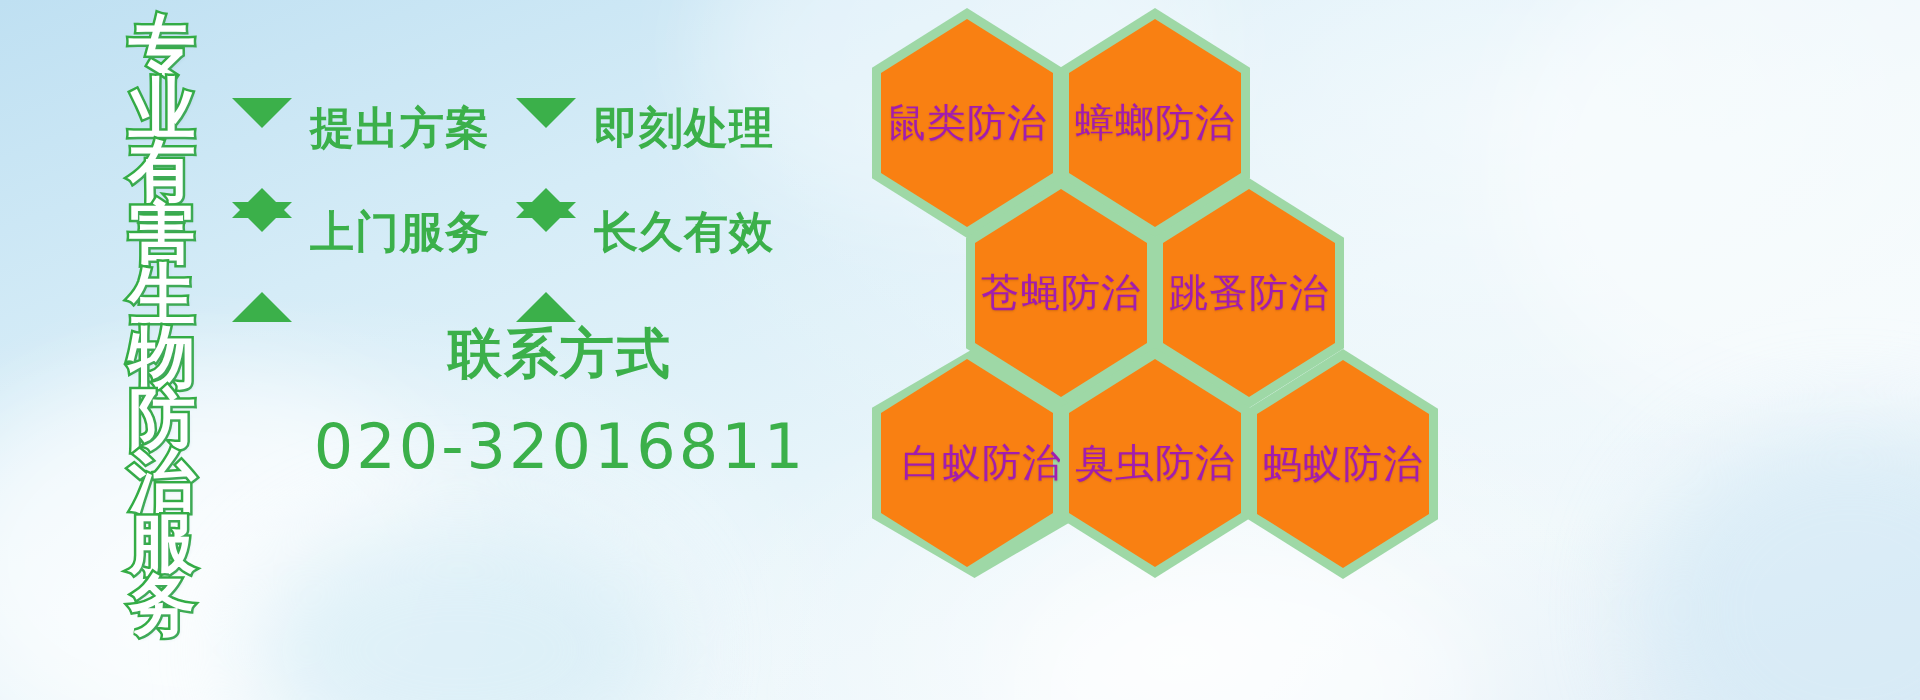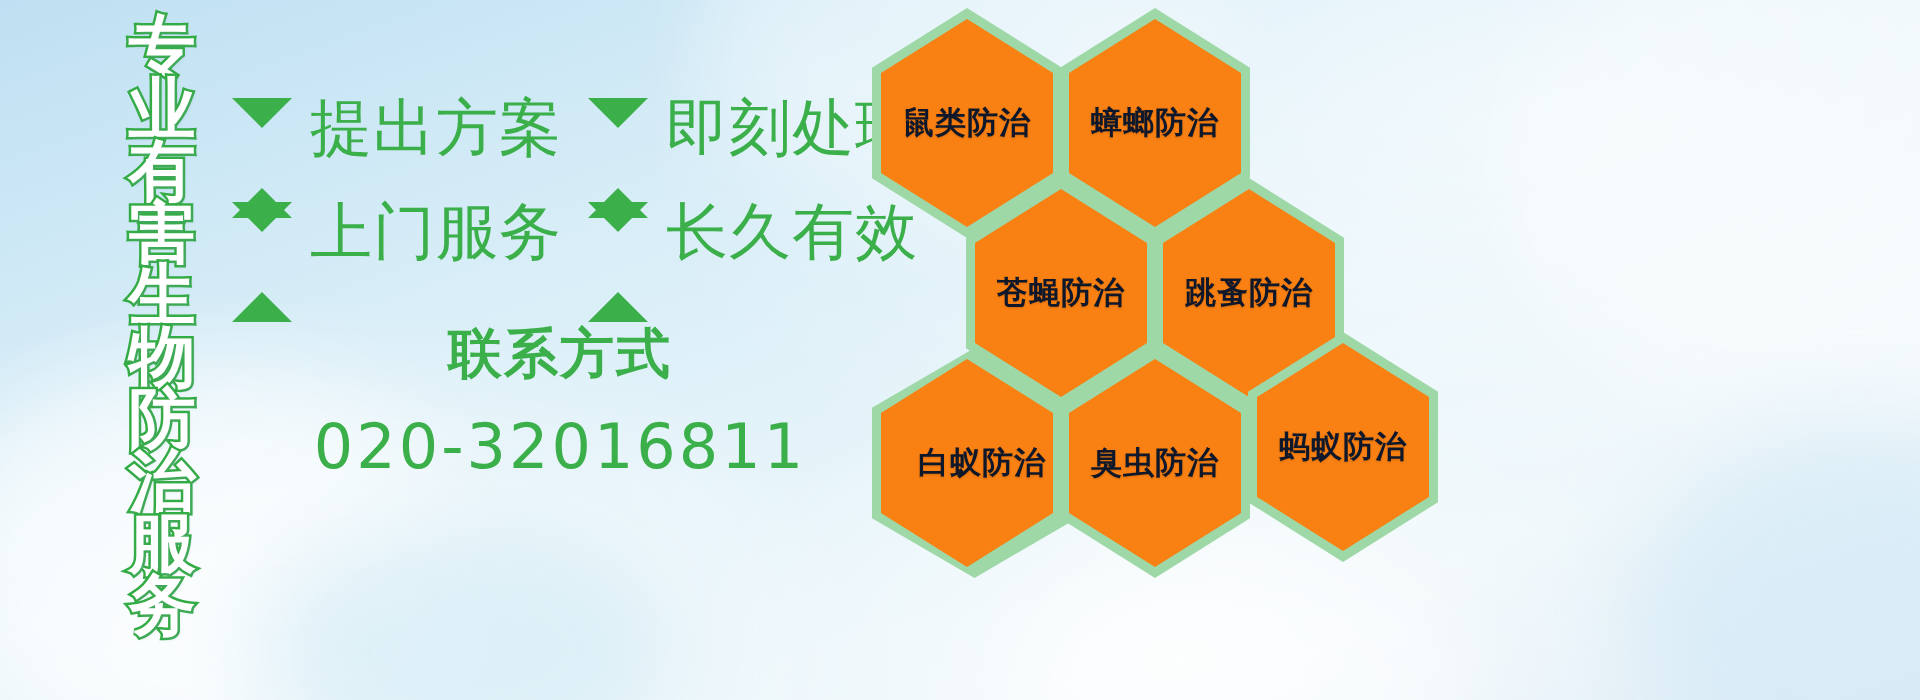--- a/index.html
+++ b/index.html
@@ -92,22 +92,22 @@
   .diamond::after {
     content: "";
     display: block;
     position: relative;
     top: 30px; left: -30px;
     width: 0; height: 0;
     border: 30px solid transparent;
     border-bottom-color: #3bb04a;
   }
   .feature-label {
-    font-size: 62px;
-    font-weight: 400;
+    font-size: 44px;
+    font-weight: 700;
     color: #3bb04a;
     letter-spacing: 1px;
     white-space: nowrap;
   }
 
   
   #contact {
     position: absolute;
     left: 300px;
     top: 318px;
@@ -153,38 +153,38 @@
     position: absolute;
     left: 9px; top: 11px;
     width: 172px;
     height: 208px;
     background: #f98012;
     clip-path: polygon(50% 0%, 100% 26%, 100% 74%, 50% 100%, 0% 74%, 0% 26%);
   }
   .hex-label {
     position: relative;
     z-index: 2;
-    color: #0f172a;
-    font-size: 31px;
-    font-weight: 700;
+    color: #a21caf;
+    font-size: 39px;
+    font-weight: 400;
     letter-spacing: 1px;
     white-space: nowrap;
     text-shadow: 0 1px 2px rgba(120,60,0,0.28);
   }
   
   .hex-r0c0 { left: 10px;  top: 8px;  }
   .hex-r0c1 { left: 198px; top: 8px;  }
   .hex-r0c2 { left: 386px; top: 8px;  }
   
   .hex-r1c0 { left: 104px; top: 178px; text-align: right; }
   .hex-r1c1 { left: 292px; top: 178px; }
   
   .hex-r2c0 { left: 10px;  top: 348px; padding-left: 15px; }
   .hex-r2c1 { left: 198px; top: 348px; }
-  .hex-r2c2 { left: 386px; top: 332px; }
+  .hex-r2c2 { left: 386px; top: 349px; }
 </style>
 </head>
 <body>
 
 <div id="banner">
 
   <div class="bg-blob blob-a"></div>
   <div class="bg-blob blob-b"></div>
   <div class="bg-blob blob-c"></div>
   <div class="bg-blob blob-d"></div>

